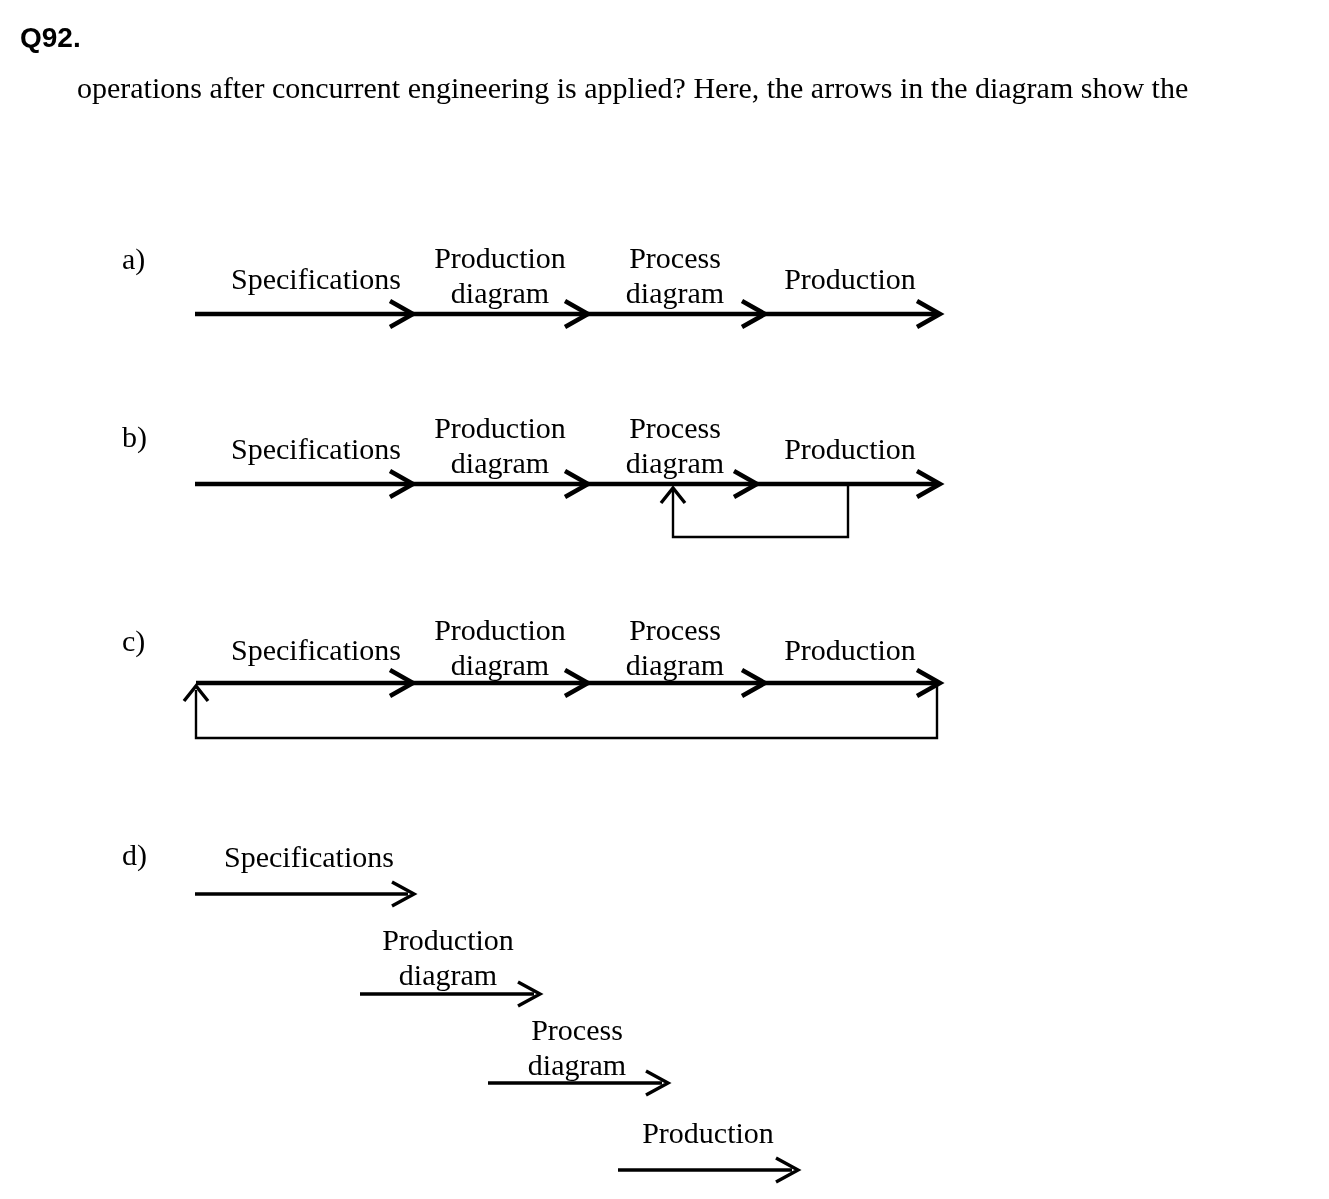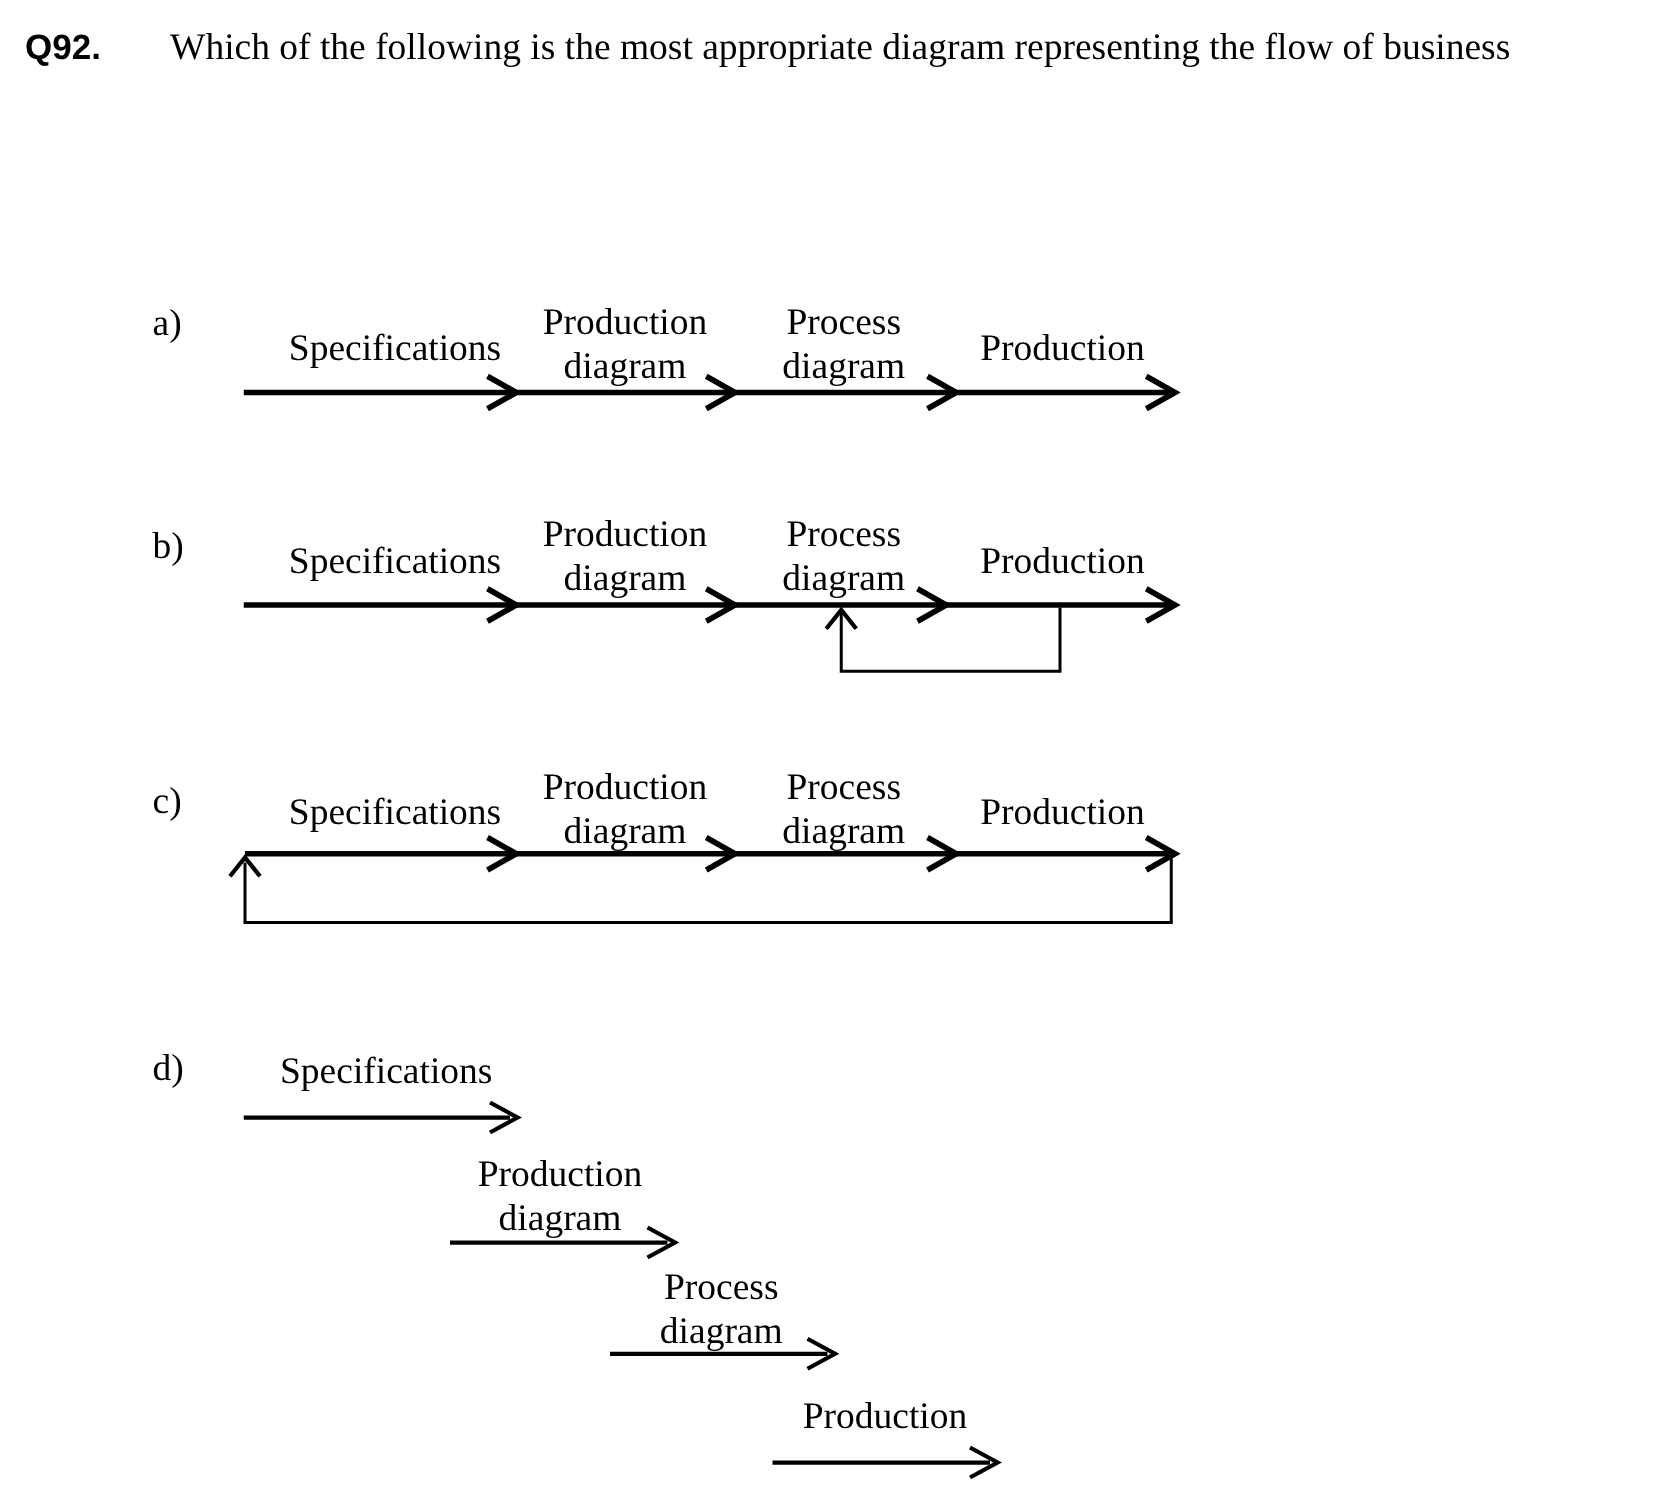--- a/index.html
+++ b/index.html
@@ -65,21 +65,21 @@
   .loopchev  { stroke-width: 3.4px; }
   .dline     { stroke-width: 3.4px; }
   .dchev     { stroke-width: 3.4px; }
 </style>
 </head>
 <body>
 
 <div class="page">
 
   <div class="q-number" style="left:20px; top:21px">Q92.</div>
-  <div class="q-line" style="left:136px; top:20px">Which of the following is the most appropriate diagram representing the flow of business</div>
+  <div class="q-line" style="left:77px; top:70px">operations after concurrent engineering is applied? Here, the arrows in the diagram show the</div>
 
   <div class="opt-letter" style="top:242px">a)</div>
 
   <div class="lbl" style="left:316px; top:262px">Specifications</div>
   <div class="lbl2" style="left:500px; top:240px">
     <div>Production</div>
     <div>diagram</div>
   </div>
   <div class="lbl2" style="left:675px; top:240px">
     <div>Process</div>

